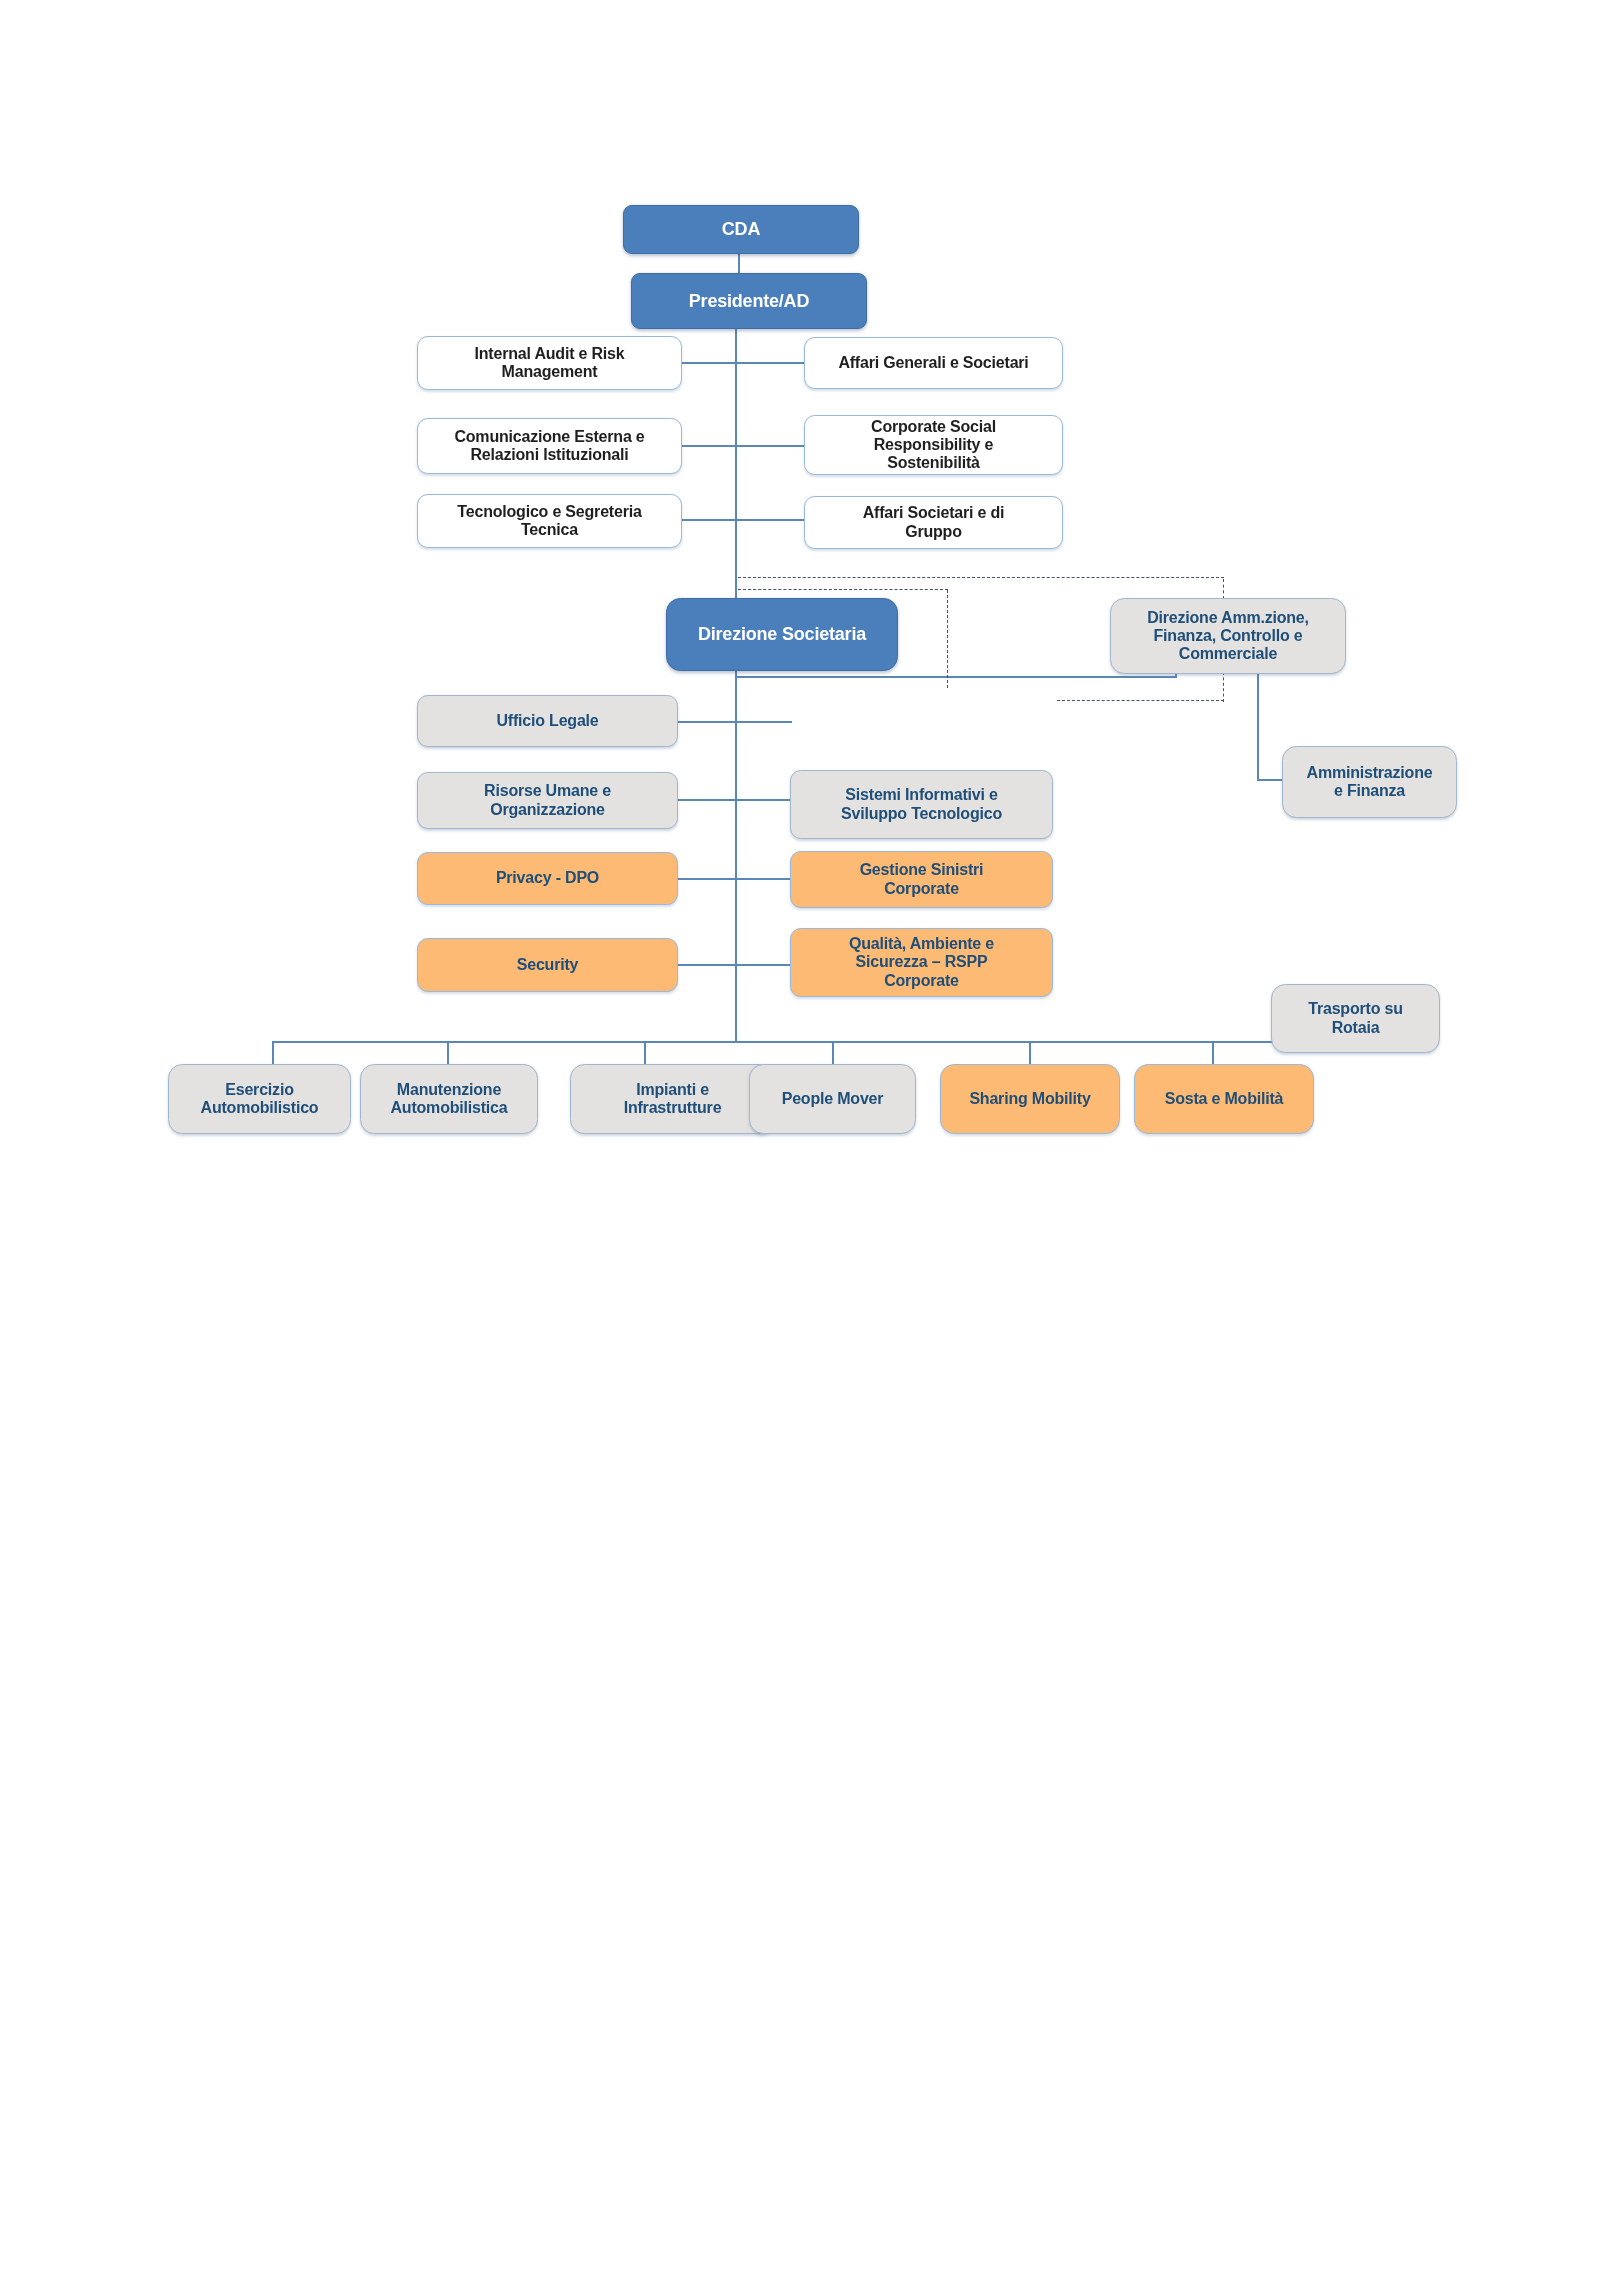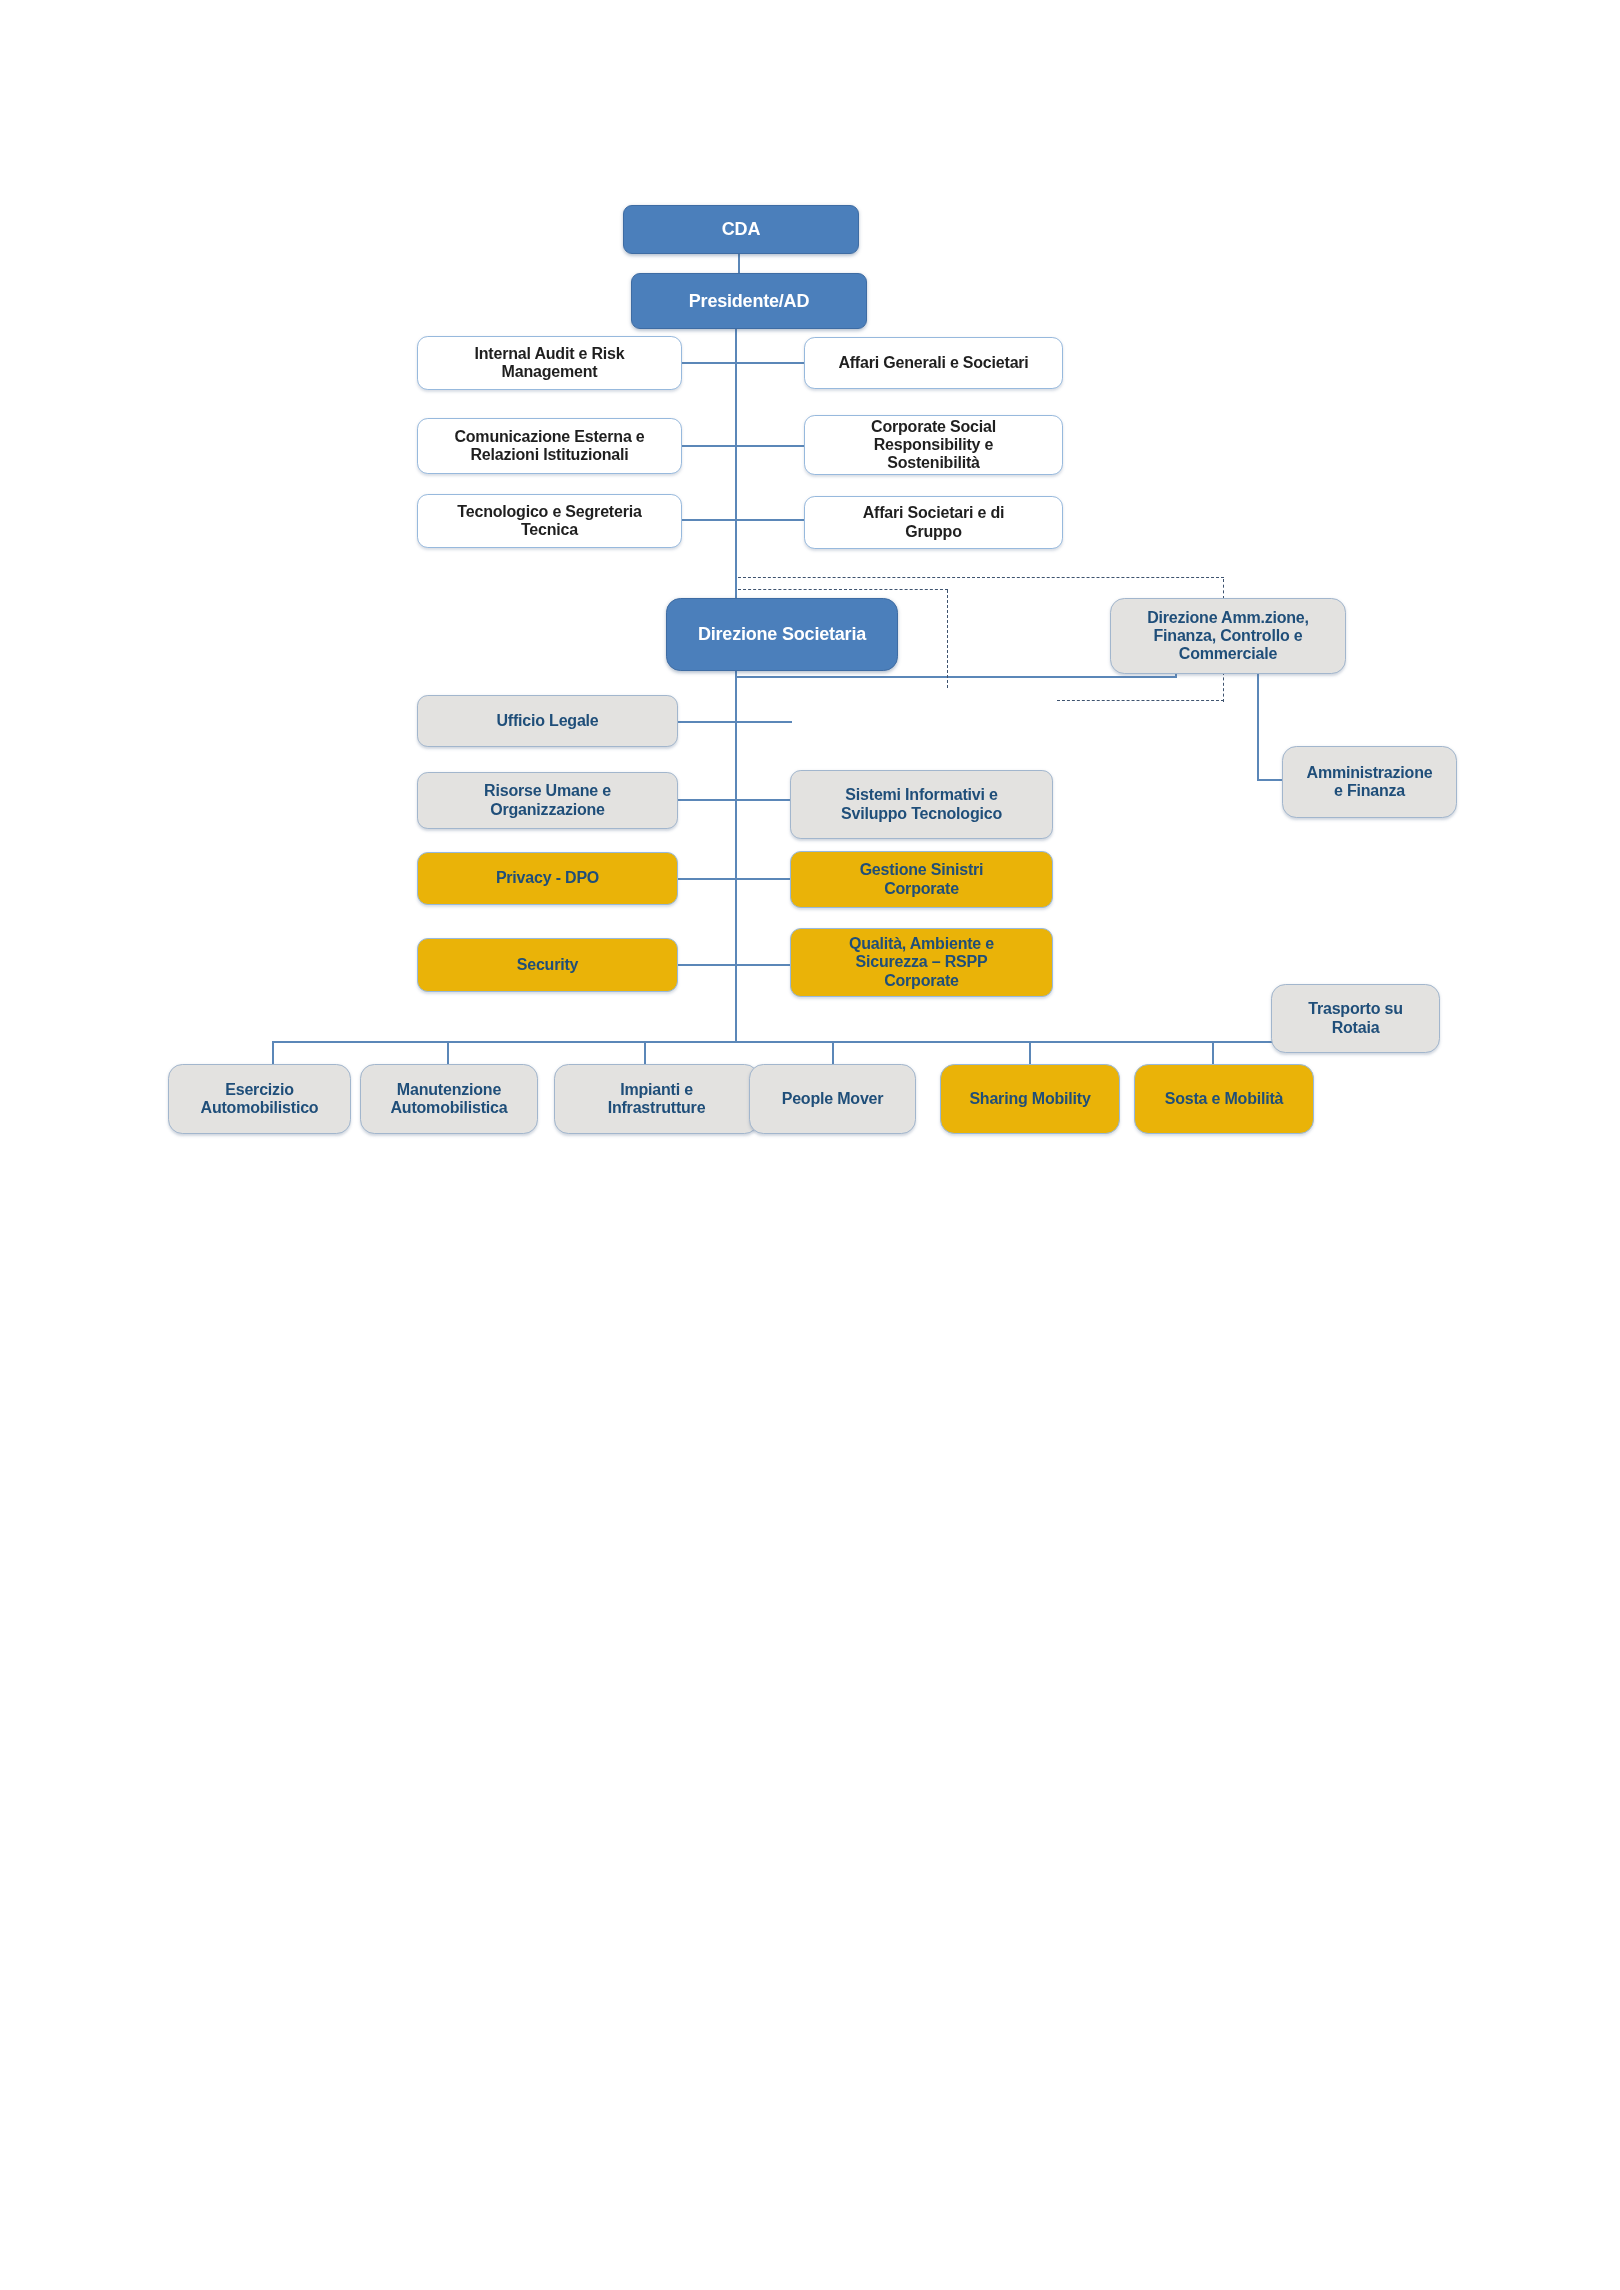--- a/index.html
+++ b/index.html
@@ -58,21 +58,21 @@
   .blue.big{border-radius:14.4px;font-size:18px;margin-left:43px;}
   .staff{
     background:#ffffff;
     border:1.8px solid var(--node_border_blue);
     color:var(--text_dark);
     font-size:16px;
     border-radius:10.8px;
     box-shadow:0 1.8px 2.7px rgba(100,120,150,.25);
   }
   .white{
-    background:#eab308;
+    background:#fdba74;
     border:1.8px solid var(--node_border_blue);
     color:var(--text_navy);
     font-size:16px;
     border-radius:10.8px;
     box-shadow:0 1.8px 2.7px rgba(100,120,150,.25);
   }
   .gray{
     background:var(--gray_fill);
     border:1.8px solid var(--gray_border);
     color:var(--text_navy);
@@ -169,21 +169,21 @@
 
     <div class="node gray rnd" style="left:1271px;top:984px;width:169px;height:69px">Trasporto su
 Rotaia</div>
 
     <div class="node gray rnd" style="left:168px;top:1064px;width:183px;height:70px">Esercizio
 Automobilistico</div>
 
     <div class="node gray rnd" style="left:360px;top:1064px;width:178px;height:70px">Manutenzione
 Automobilistica</div>
 
-    <div class="node gray rnd" style="left:554px;top:1064px;width:205px;height:70px">Impianti e
+    <div class="node gray rnd" style="left:570px;top:1064px;width:205px;height:70px">Impianti e
 Infrastrutture</div>
 
     <div class="node gray rnd" style="left:749px;top:1064px;width:167px;height:70px">People Mover</div>
 
     <div class="node white rnd" style="left:940px;top:1064px;width:180px;height:70px">Sharing Mobility</div>
 
     <div class="node white rnd" style="left:1134px;top:1064px;width:180px;height:70px">Sosta e Mobilità</div>
 
   </div>
 </div>

